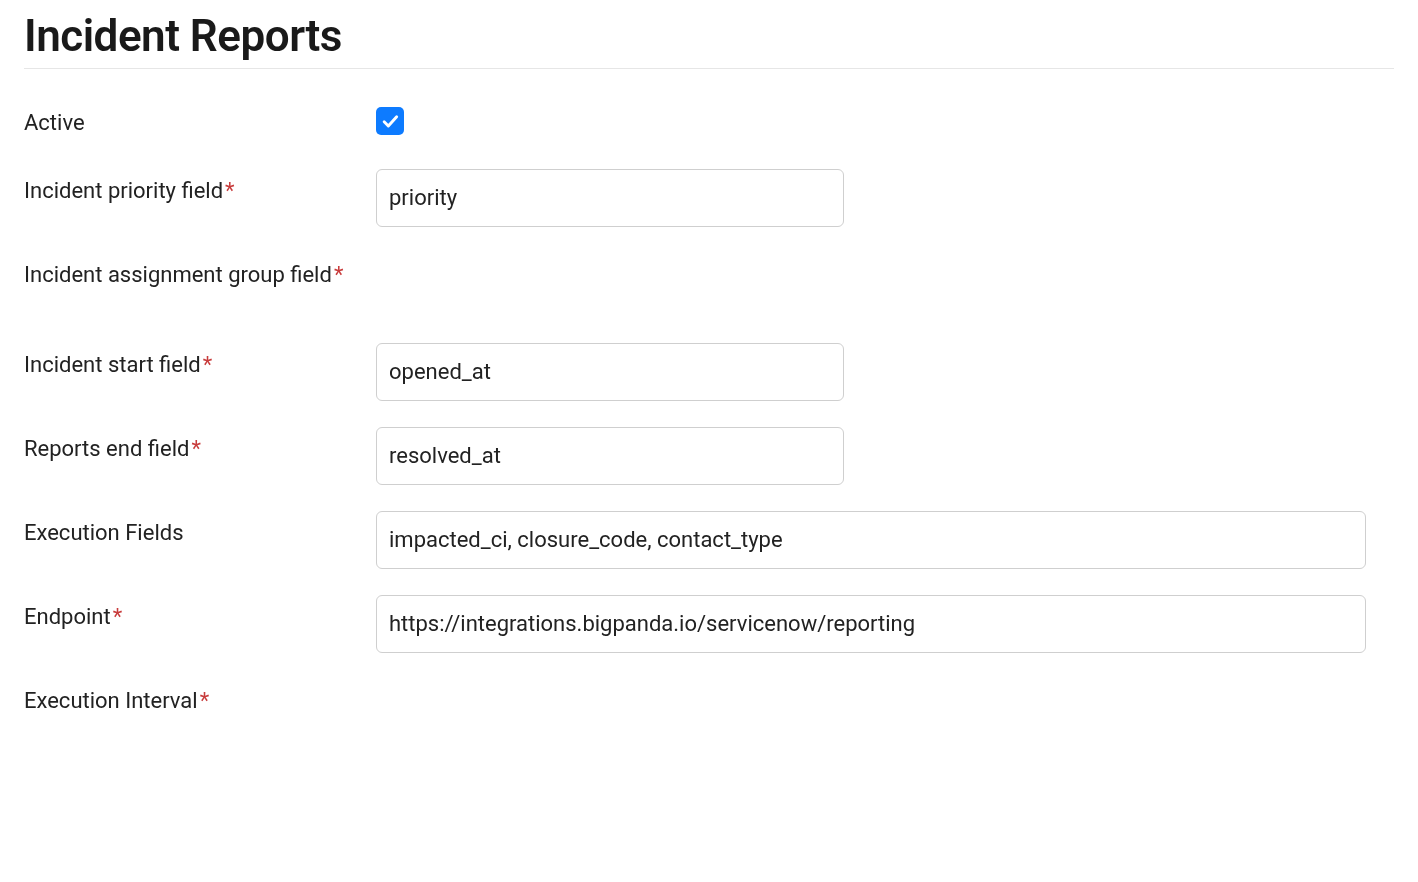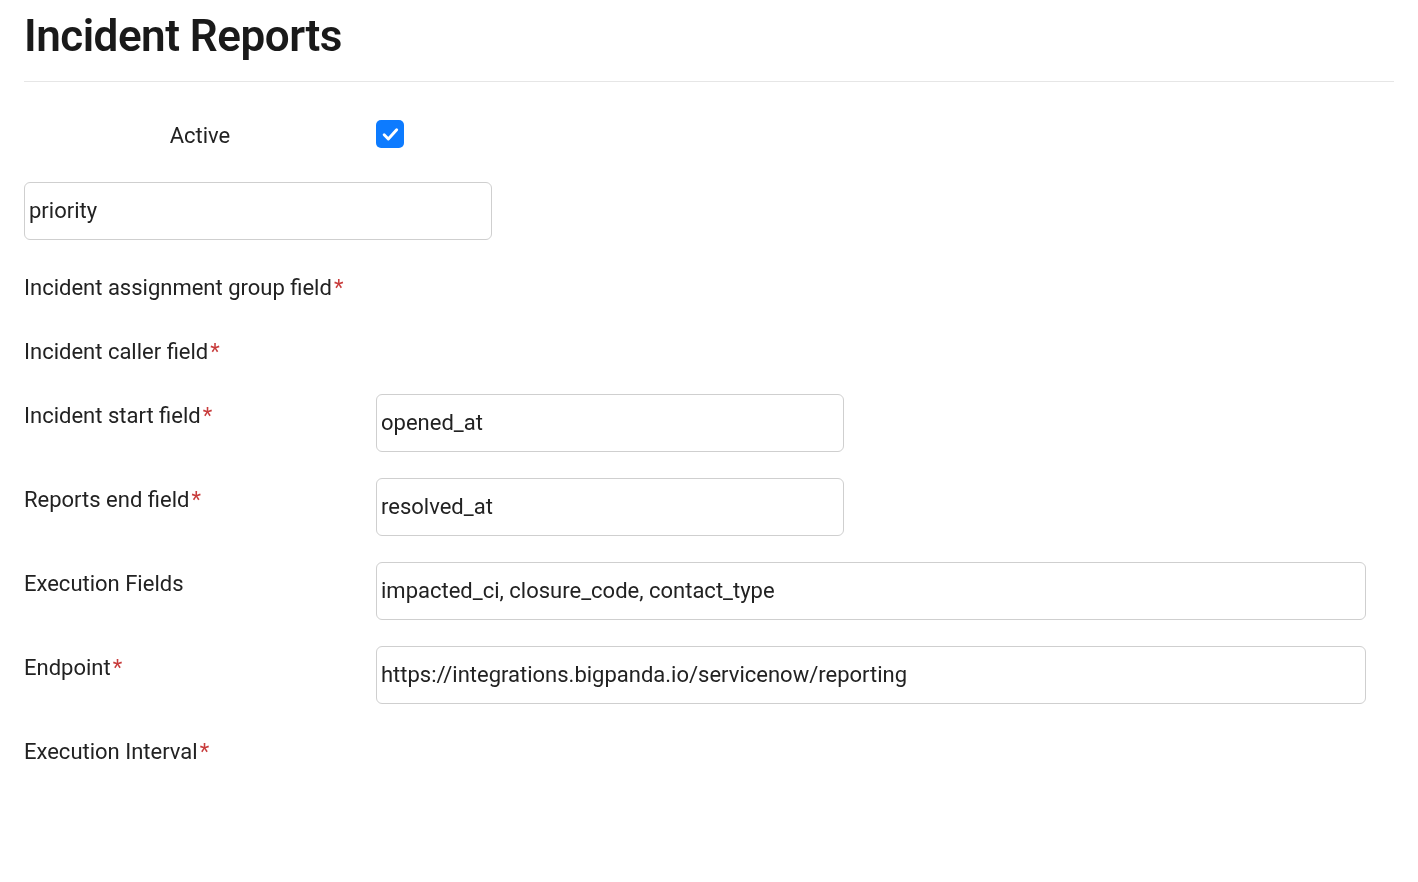--- a/index.html
+++ b/index.html
@@ -12,21 +12,21 @@
     background: #ffffff;
     color: #1a1a1a;
     padding: 10px 24px 40px 24px;
     width: 1418px;
   }
   .page-title {
     font-size: 44px;
     font-weight: 600;
     letter-spacing: -0.5px;
     color: #1a1a1a;
-    margin-bottom: 19px;
+    margin-bottom: 6px;
   }
   .divider {
     border: none;
     border-top: 1px solid #e6e6e6;
     margin-bottom: 38px;
   }
   .form-row {
     display: flex;
     align-items: flex-start;
     margin-bottom: 30px;
@@ -38,21 +38,20 @@
     width: 352px;
     flex-shrink: 0;
     font-size: 22px;
     font-weight: 400;
     color: #222;
     line-height: 1.45;
     padding-top: 6px;
   }
   .form-label.checkbox-label {
     padding-top: 0;
-    text-align: center;
   }
   .required {
     color: #c83c3c;
     margin-left: 2px;
   }
   .form-control-wrap {
     flex: 1;
   }
   .checkbox {
     width: 28px;
@@ -70,21 +69,21 @@
     stroke: #fff;
     stroke-width: 3.5;
     fill: none;
     stroke-linecap: round;
     stroke-linejoin: round;
   }
   input.text-input {
     height: 58px;
     border: 1px solid #cfcfcf;
     border-radius: 6px;
-    padding: 0 4px;
+    padding: 0 12px;
     font-size: 22px;
     color: #222;
     background: #fff;
     outline: none;
     font-family: inherit;
   }
   input.text-input.narrow {
     width: 468px;
   }
   input.text-input.wide {
@@ -102,35 +101,35 @@
   <div class="form-control-wrap">
     <div class="checkbox">
       <svg viewBox="0 0 24 24">
           <polyline points="5 13 10 18 20 7"></polyline>
         </svg>
     </div>
   </div>
 </div>
 
 <div class="form-row tight">
+  <div class="form-label">
+    <span>Incident priority field</span><span class="required">*</span>
+  </div>
   <div class="form-control-wrap">
     <input type="text" class="text-input narrow" value="priority" style="">
   </div>
 </div>
 
 <div class="form-row tight">
   <div class="form-label">
     <span>Incident assignment group field</span><span class="required">*</span>
   </div>
 </div>
 
 <div class="form-row tight">
-  <div class="form-label">
-    <span>Incident caller field</span><span class="required">*</span>
-  </div>
 </div>
 
 <div class="form-row tight">
   <div class="form-label">
     <span>Incident start field</span><span class="required">*</span>
   </div>
   <div class="form-control-wrap">
     <input type="text" class="text-input narrow" value="opened_at" style="">
   </div>
 </div>

